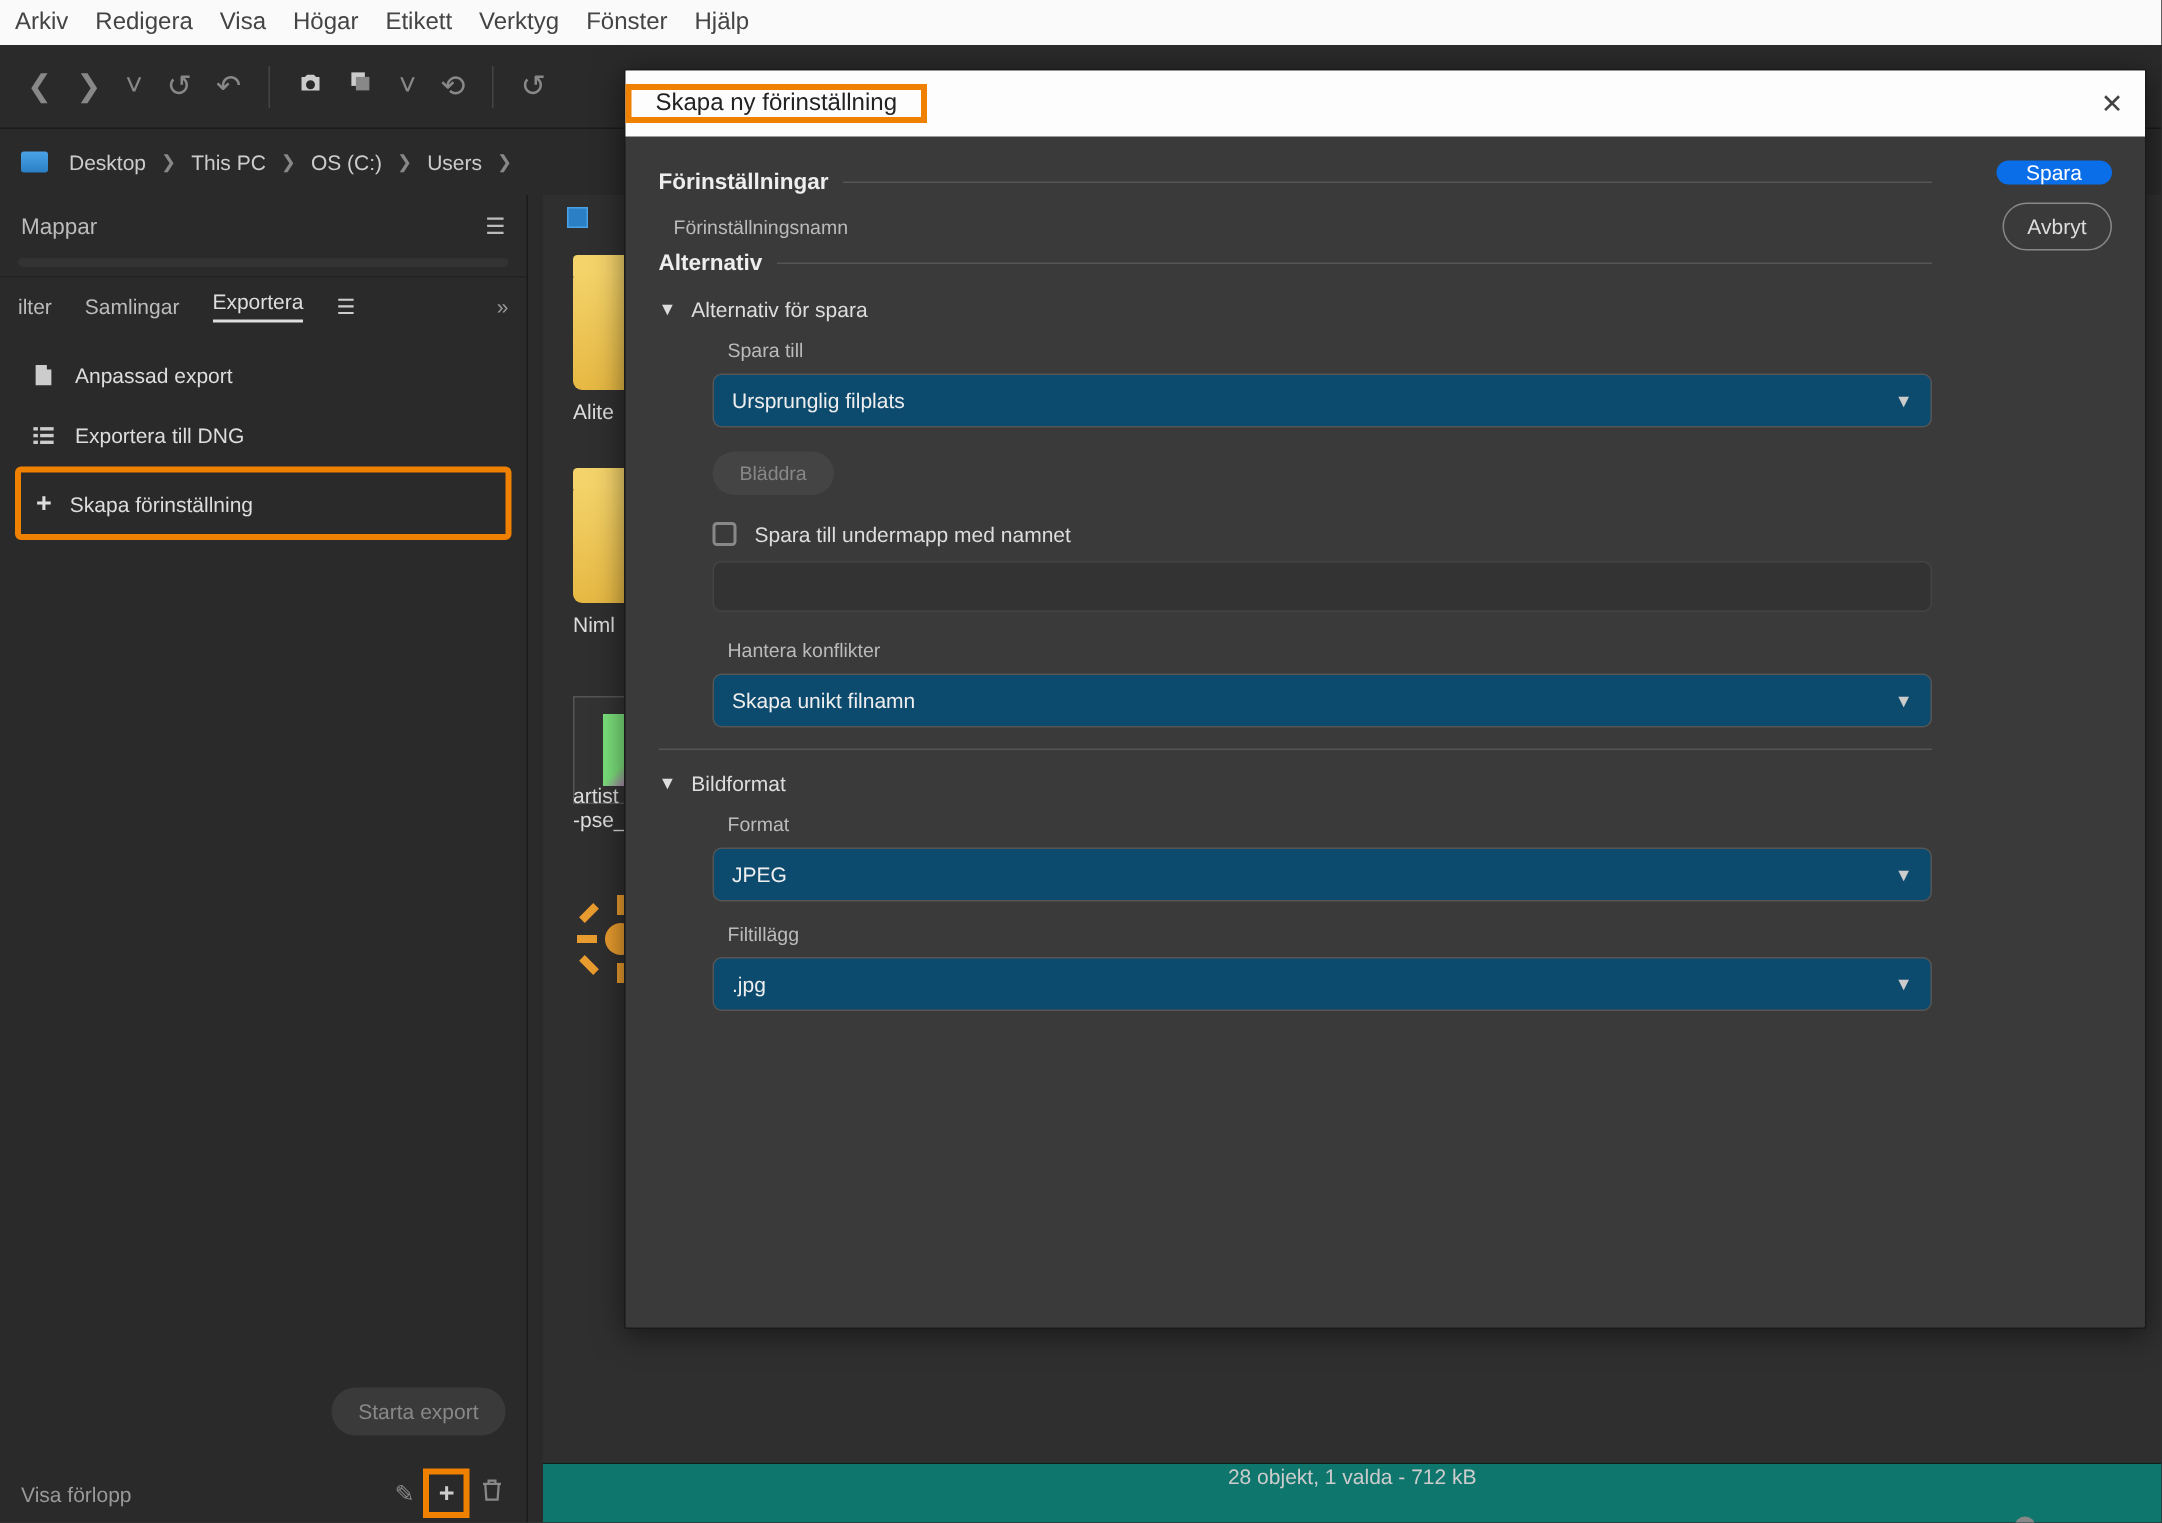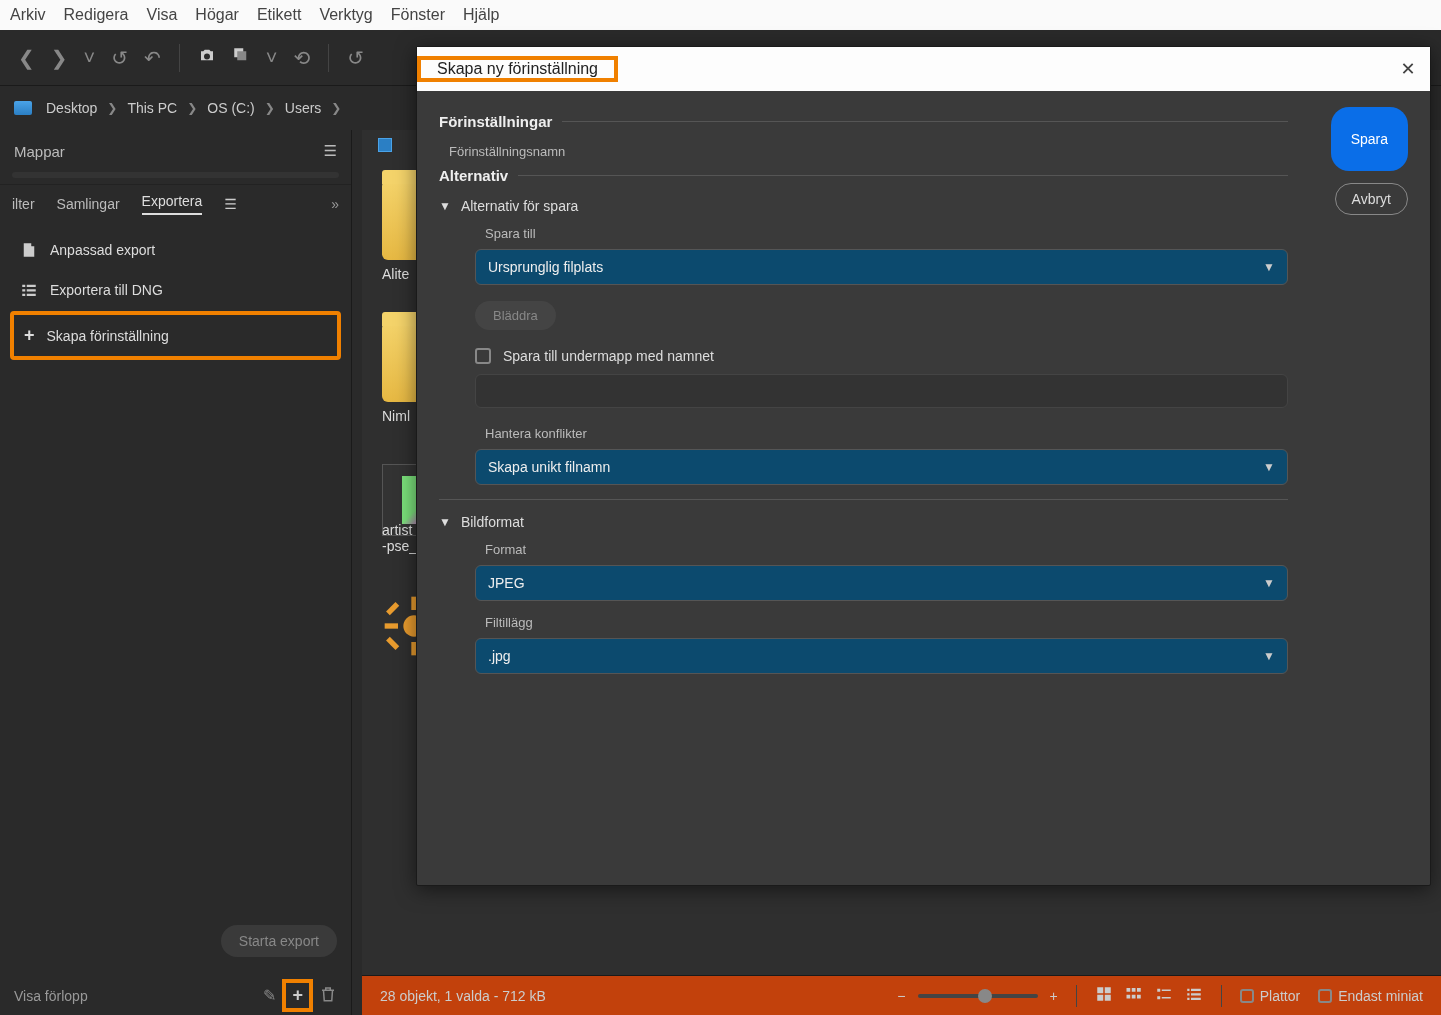--- a/index.html
+++ b/index.html
@@ -45,36 +45,36 @@
 .content .thumbs { padding: 10px 20px; }
 .content .folder-thumb { width: 110px; height: 80px; background: linear-gradient(#f4d36a,#e6b843); border-radius: 6px; margin-bottom: 60px; position: relative; }
 .content .folder-thumb::before { content:""; position:absolute; top:-10px; left:0; width:40px; height:14px; background:#f4d36a; border-radius:3px 3px 0 0; }
 .content .thumb-label { color: #ddd; font-size: 14px; margin-top: -54px; margin-bottom: 40px; }
 .content .img-thumb { width: 110px; height: 72px; background:#333; border:1px solid #555; display:flex; align-items:center; justify-content:center; margin-bottom:40px; }
 .content .img-thumb .inner { width:70px; height:48px; background: linear-gradient(135deg,#7be07b 40%,#d155d1 60%); }
 .content .gear-thumb { width:64px; height:64px; margin-top:40px; }
 .content .gear-thumb svg { width:64px; height:64px; }
 
 
-.statusbar { position: absolute; left: 362px; right: 0; bottom: 0; height: 40px; background: #c2410c; border-top: 1px solid #1a1a1a; display: flex; align-items: center; padding: 0 18px; gap: 18px; color: #ccc; font-size: 14px; }
+.statusbar { position: absolute; left: 362px; right: 0; bottom: 0; height: 40px; background: #0f766e; border-top: 1px solid #1a1a1a; display: flex; align-items: center; padding: 0 18px; gap: 18px; color: #ccc; font-size: 14px; flex-direction: column; }
 .statusbar .zoom { display: flex; align-items: center; gap: 12px; margin-left: auto; }
 .statusbar .zoom .track { width: 120px; height: 4px; background: #444; border-radius: 2px; position: relative; }
 .statusbar .zoom .track .thumb { position: absolute; left: 50%; top: -5px; width: 14px; height: 14px; background: #888; border-radius: 50%; }
 .statusbar .view-icons { display: flex; gap: 12px; color: #888; font-size: 16px; }
 
 
 .dialog { position: absolute; left: 416px; top: 46px; right: 10px; height: 840px; background: #3a3a3a; border: 1px solid #1a1a1a; border-radius: 2px; box-shadow: 0 4px 20px rgba(0,0,0,.5); display: flex; flex-direction: column; }
 .dialog .titlebar { height: 44px; background: #fdfdfd; display: flex; align-items: center; padding: 0 0 0 0; color: #222; font-size: 16px; }
 .dialog .titlebar .title-text { padding: 10px 16px; }
 .title-hl { border: 4px solid #f08000; display: inline-block; }
 .dialog .titlebar .close { margin-left: auto; width: 44px; text-align: center; font-size: 18px; color: #444; cursor: pointer; }
 .dialog .body { flex: 1; display: flex; padding: 16px 22px; gap: 20px; overflow: hidden; }
 .dialog .form-col { flex: 1; overflow-y: auto; padding-right: 10px; }
 .dialog .btn-col { width: 90px; display: flex; flex-direction: column; gap: 12px; align-items: flex-end; }
-.dialog .btn-primary { background: #0a6ee8; color: #fff; border: none; border-radius: 18px; padding: 24px 20px; font-size: 14px; cursor: pointer; }
+.dialog .btn-primary { background: #0a6ee8; color: #fff; border: none; border-radius: 18px; padding: 0 20px; font-size: 14px; cursor: pointer; }
 .dialog .btn-secondary { background: transparent; color: #ddd; border: 1px solid #888; border-radius: 18px; padding: 7px 16px; font-size: 14px; cursor: pointer; }
 
 .section-title { font-size: 15px; font-weight: bold; color: #eee; margin: 6px 0 14px; display: flex; align-items: center; gap: 10px; }
 .section-title::after { content: ""; flex: 1; height: 1px; background: #555; }
 .field-label { font-size: 13px; color: #bbb; margin: 0 0 8px 10px; }
 .input-text { width: 97%; background: #111; border: 2px solid #1e90ff; border-radius: 4px; padding: 9px 12px; color: #eee; font-size: 15px; margin-bottom: 18px; }
 .subsection { display: flex; align-items: center; gap: 10px; font-size: 14px; color: #ddd; margin: 10px 0 12px; }
 .subsection .chev { font-size: 12px; transform: rotate(0); }
 .indent { margin-left: 36px; }
 .sel { width: 100%; background: #0c4a6e; border: 1px solid #555; border-radius: 6px; padding: 9px 12px; color: #eee; font-size: 14px; display: flex; justify-content: space-between; align-items: center; margin-bottom: 14px; }

